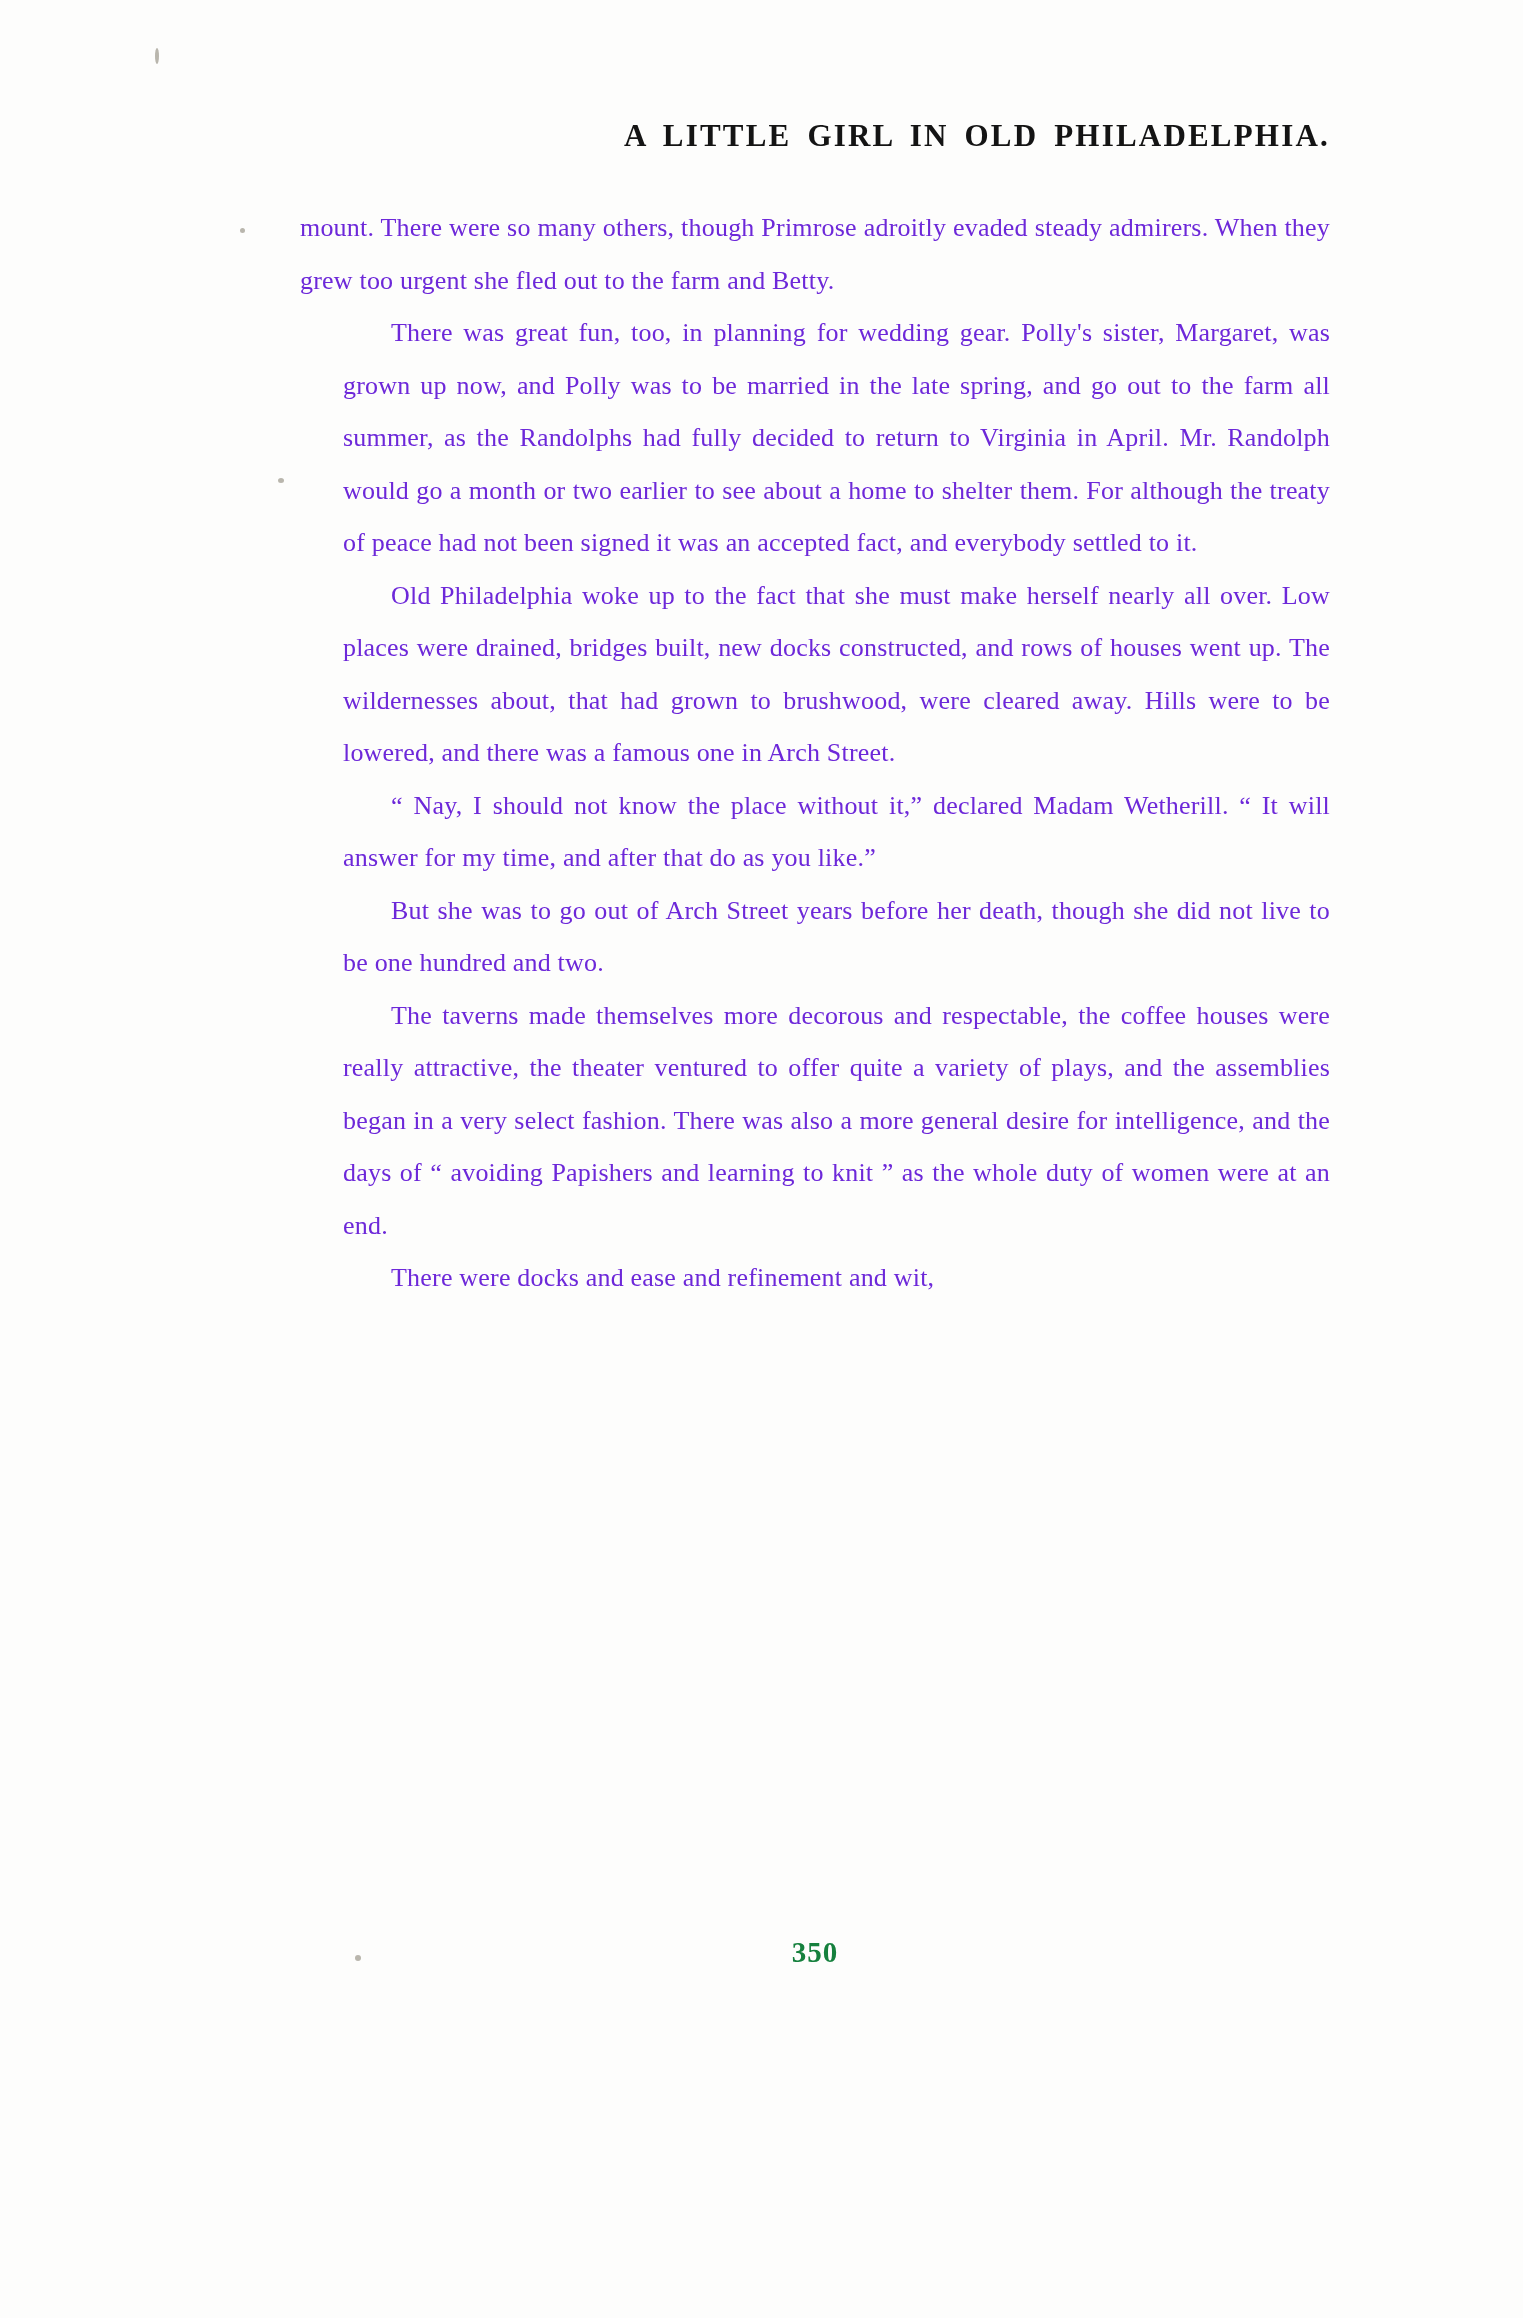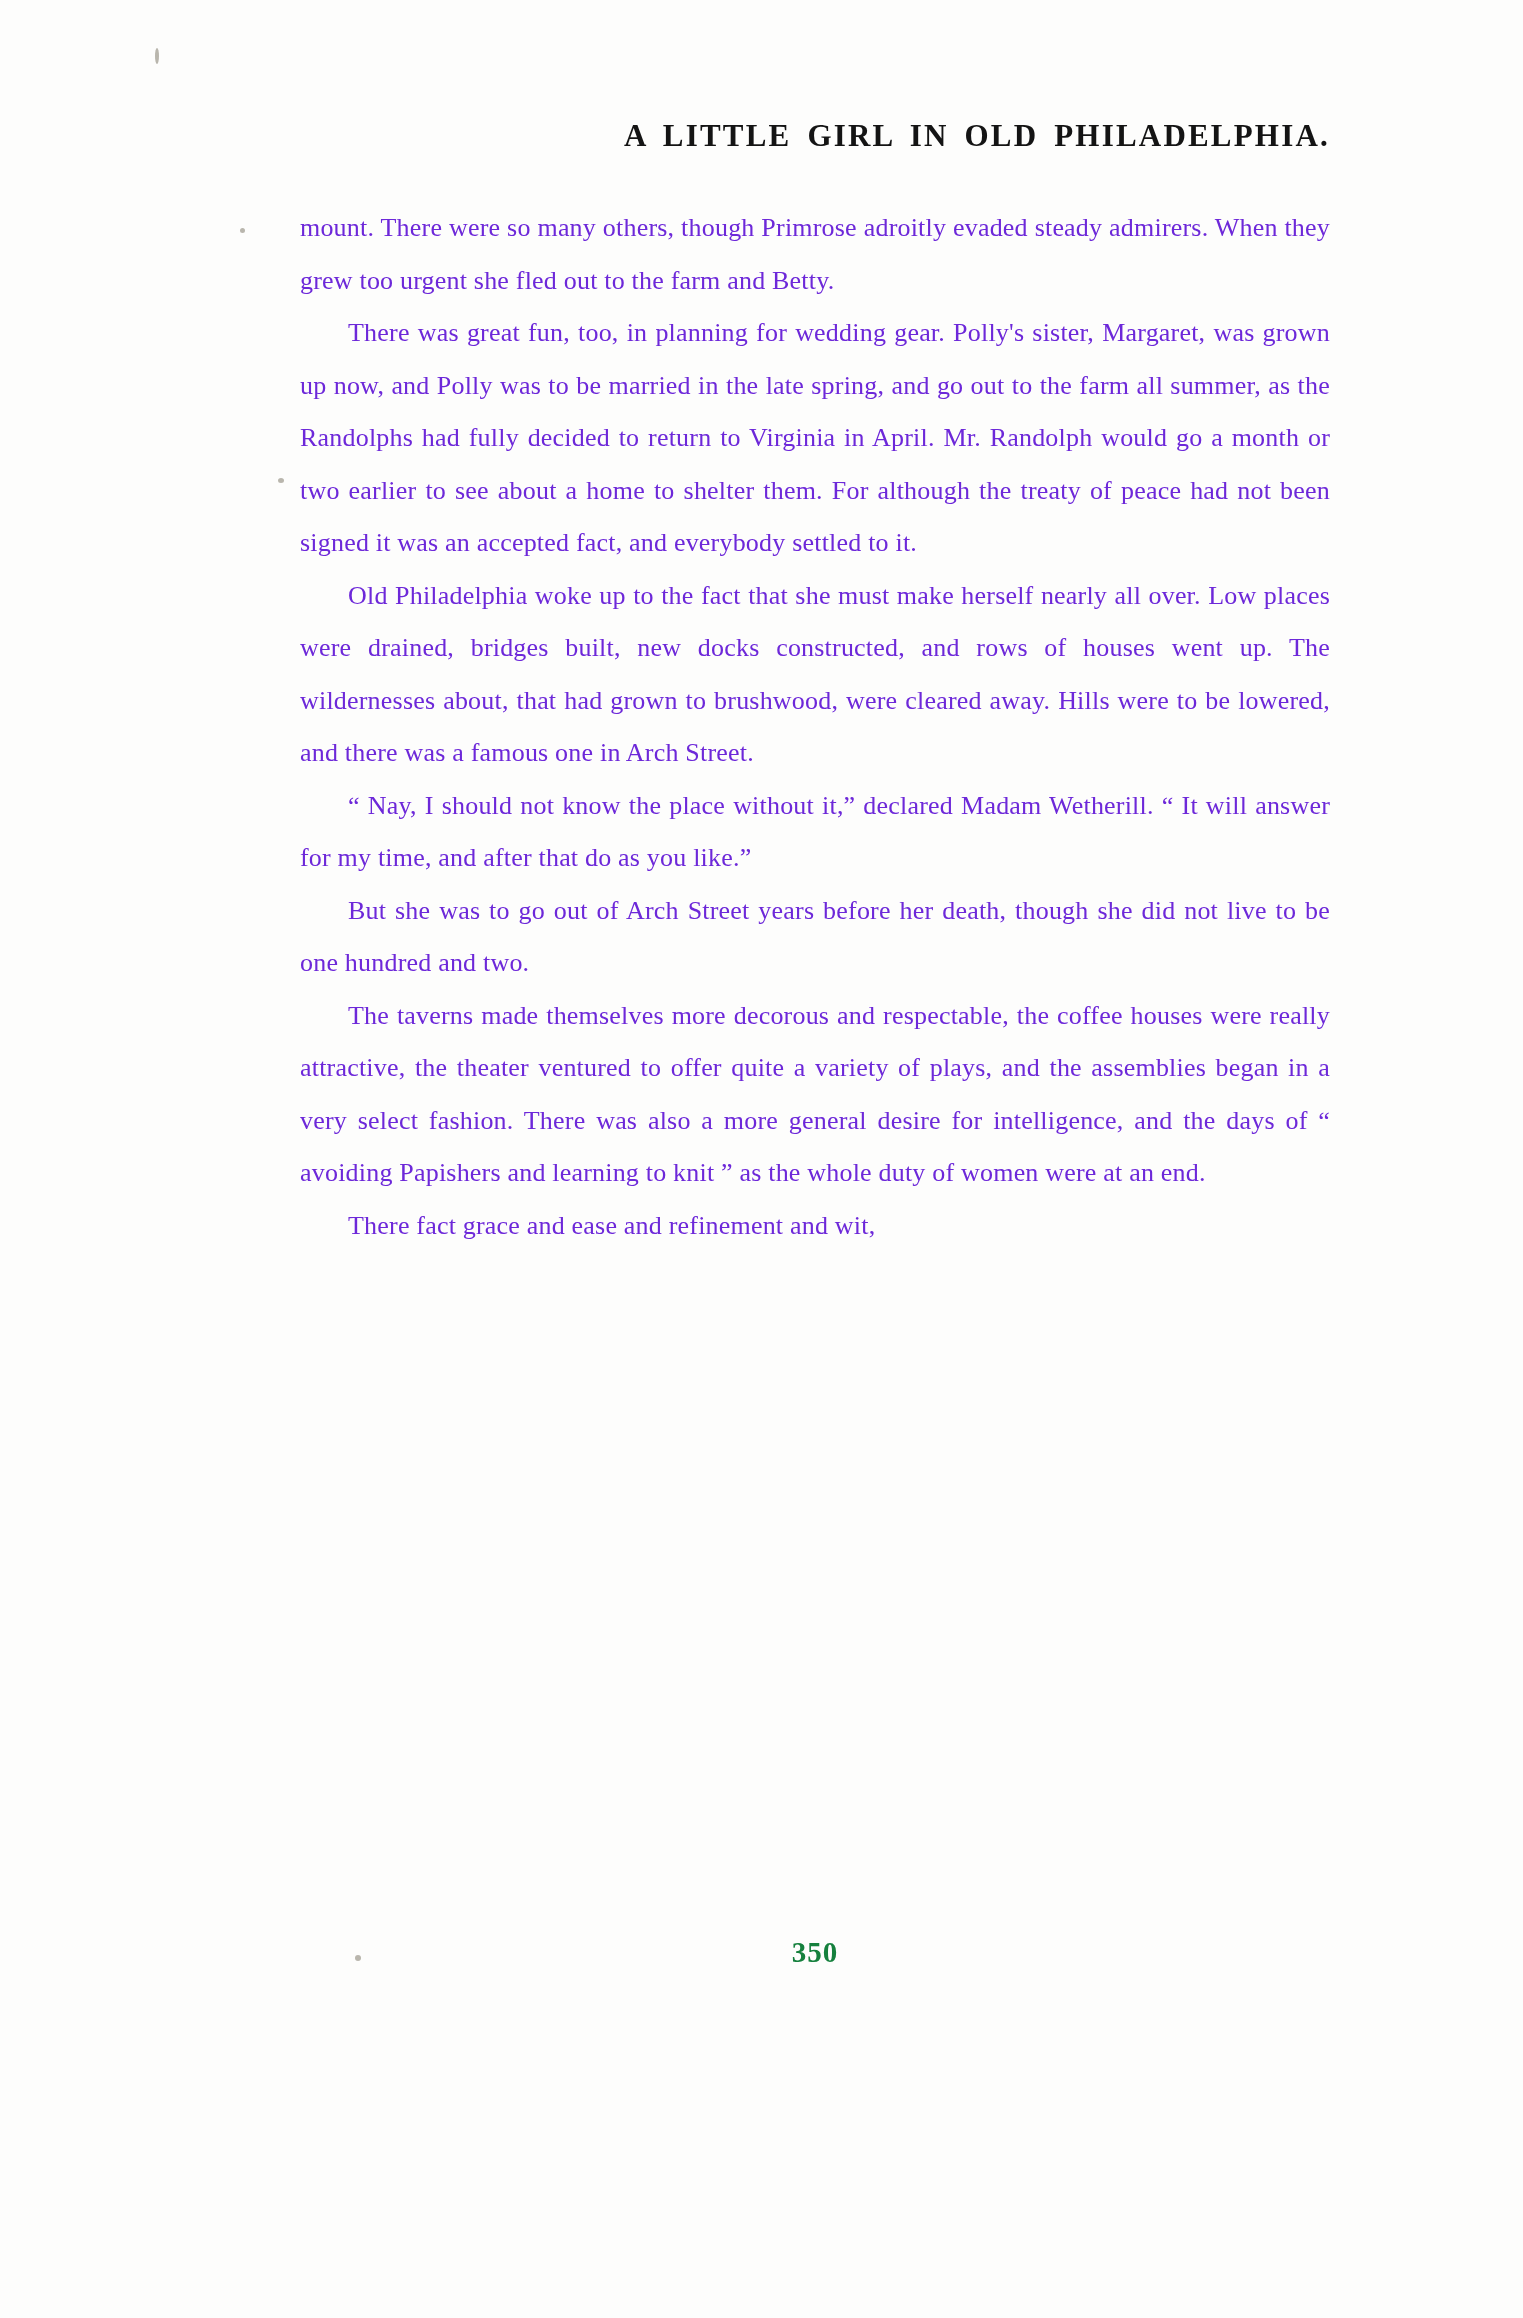--- a/index.html
+++ b/index.html
@@ -43,20 +43,21 @@
     text-align: justify;
     color: #6d28d9;
     letter-spacing: 0.2px;
   }
   .body-text p {
     margin: 0;
     text-indent: 0;
   }
   .body-text p.indent {
     text-indent: 48px;
+    margin-left: 43px;
   }
   .page-number {
     position: absolute;
     left: 0;
     top: 1818px;
     width: 1030px;
     text-align: center;
     font-size: 29px;
     letter-spacing: 1px;
     font-weight: bold;
@@ -83,19 +84,19 @@
 
     <h1 class="running-head">A LITTLE GIRL IN OLD PHILADELPHIA.</h1>
 
     <div class="body-text">
       <p>mount. There were so many others, though Primrose adroitly evaded steady admirers. When they grew too urgent she fled out to the farm and Betty.</p>
       <p class="indent">There was great fun, too, in planning for wedding gear. Polly's sister, Margaret, was grown up now, and Polly was to be married in the late spring, and go out to the farm all summer, as the Randolphs had fully decided to return to Virginia in April. Mr. Randolph would go a month or two earlier to see about a home to shelter them. For although the treaty of peace had not been signed it was an accepted fact, and everybody settled to it.</p>
       <p class="indent">Old Philadelphia woke up to the fact that she must make herself nearly all over. Low places were drained, bridges built, new docks constructed, and rows of houses went up. The wildernesses about, that had grown to brushwood, were cleared away. Hills were to be lowered, and there was a famous one in Arch Street.</p>
       <p class="indent">“ Nay, I should not know the place without it,” declared Madam Wetherill. “ It will answer for my time, and after that do as you like.”</p>
       <p class="indent">But she was to go out of Arch Street years before her death, though she did not live to be one hundred and two.</p>
       <p class="indent">The taverns made themselves more decorous and respectable, the coffee houses were really attractive, the theater ventured to offer quite a variety of plays, and the assemblies began in a very select fashion. There was also a more general desire for intelligence, and the days of “ avoiding Papishers and learning to knit ” as the whole duty of women were at an end.</p>
-      <p class="indent">There fact grace and ease and refinement and wit,</p>
+      <p class="indent">There were docks and ease and refinement and wit,</p>
     </div>
 
     <div class="page-number">350</div>
 
   </div>
 </div>
 
 </body></html>

